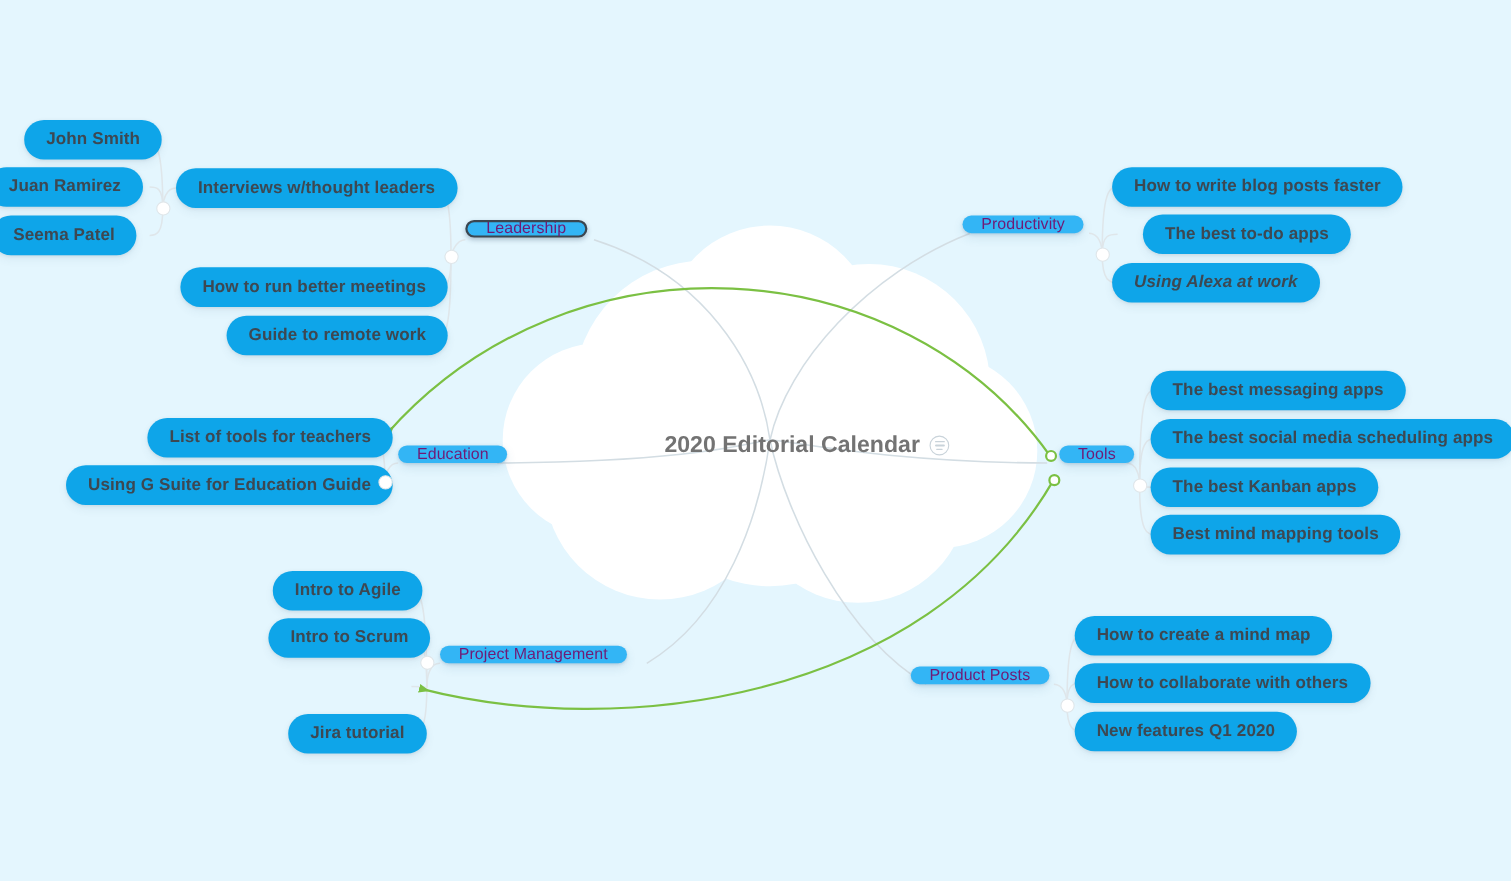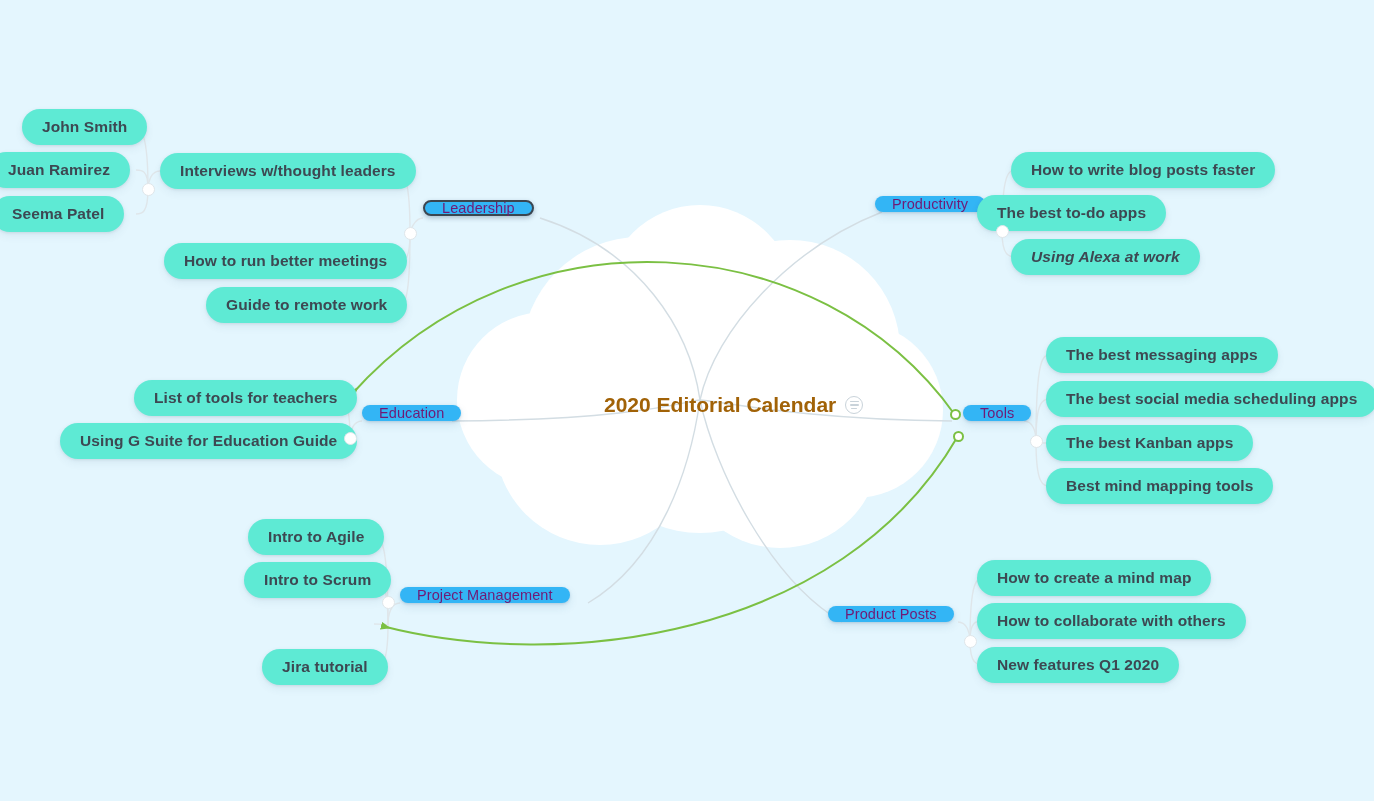--- a/index.html
+++ b/index.html
@@ -16,21 +16,21 @@
   #edges {
     position: absolute; left: 0; top: 0;
     width: 1374px; height: 801px;
     pointer-events: none;
   }
   .node {
     position: absolute;
     display: flex;
     align-items: center;
     justify-content: center;
-    background: #5eead4;
+    background: #0ea5e9;
     color: #3d4852;
     font-size: 15.5px;
     font-weight: 600;
     letter-spacing: .1px;
     white-space: nowrap;
     border-radius: 22px;
     padding: 0 20px;
     height: 36px;
     box-shadow: 0 1px 3px rgba(60,90,110,.13), 0 4px 9px rgba(60,90,110,.07);
   }
@@ -47,21 +47,21 @@
   .node.badge.selected {
     border: 2.5px solid #3b4650;
     box-shadow: 0 2px 5px rgba(30,60,90,.3);
   }
   #central {
     position: absolute;
     display: flex;
     align-items: center;
     justify-content: center;
     gap: 9px;
-    color: #a16207;
+    color: #737373;
     font-size: 21px;
     font-weight: 600;
     white-space: nowrap;
     z-index: 5;
   }
   #central-title { position: relative; top: 1px; }
   .note-icon {
     width: 18px; height: 18px;
     border-radius: 50%;
     border: 1.3px solid #c9d3da;
@@ -205,21 +205,21 @@
   <div class="node" style="left:134px; top:380px;">List of tools for teachers</div>
   <div class="node" style="left:60px; top:423px;">Using G Suite for Education Guide</div>
 
   <div class="node badge" style="left:400px; top:587px;">Project Management</div>
   <div class="node" style="left:248px; top:519px;">Intro to Agile</div>
   <div class="node" style="left:244px; top:562px;">Intro to Scrum</div>
   <div class="node" style="left:262px; top:649px;">Jira tutorial</div>
 
   <div class="node badge" style="left:875px; top:196px;">Productivity</div>
   <div class="node" style="left:1011px; top:152px;">How to write blog posts faster</div>
-  <div class="node" style="left:977px; top:195px;">The best to-do apps</div>
+  <div class="node" style="left:1039px; top:195px;">The best to-do apps</div>
   <div class="node" style="left:1011px; top:239px;font-style:italic;">Using Alexa at work</div>
 
   <div class="node badge" style="left:963px; top:405px;">Tools</div>
   <div class="node" style="left:1046px; top:337px;">The best messaging apps</div>
   <div class="node" style="left:1046px; top:381px;">The best social media scheduling apps</div>
   <div class="node" style="left:1046px; top:425px;">The best Kanban apps</div>
   <div class="node" style="left:1046px; top:468px;">Best mind mapping tools</div>
 
   <div class="node badge" style="left:828px; top:606px;">Product Posts</div>
   <div class="node" style="left:977px; top:560px;">How to create a mind map</div>

